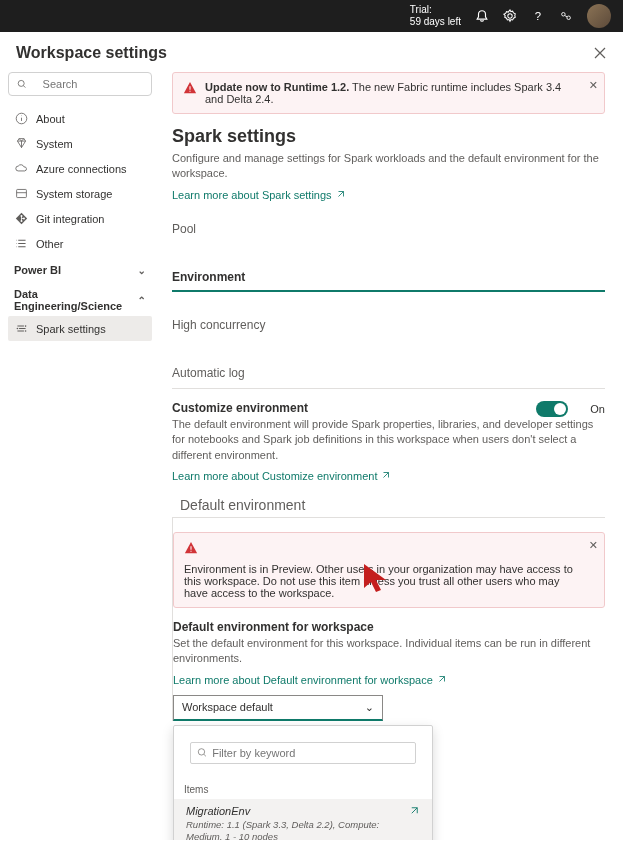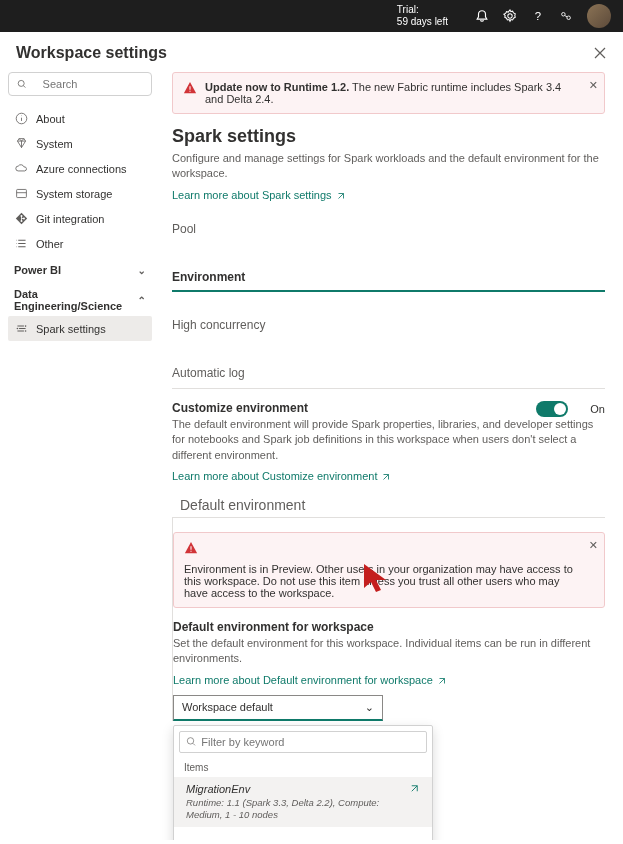--- a/index.html
+++ b/index.html
@@ -1,20 +1,20 @@
 <!DOCTYPE html>
 <html><head>
   <meta charset="utf-8">
   <style>
     * { box-sizing: border-box; margin: 0; padding: 0; }
     body { font-family: "Segoe UI", -apple-system, sans-serif; font-size: 12px; color: #323130; background: #fff; width: 623px; height: 844px; overflow: hidden; position: relative; }
     
     
     .topbar { background: #1e1e1e; height: 32px; display: flex; align-items: center; justify-content: flex-end; padding: 0 12px; gap: 14px; color: #fff; }
-    .trial-info { font-size: 10px; line-height: 1.2; text-align: left; margin-right: 13px; }
+    .trial-info { font-size: 10px; line-height: 1.2; text-align: left; margin-right: 0; }
     .topbar-icon { color: #fff; cursor: pointer; display: flex; align-items: center; }
     .avatar { width: 24px; height: 24px; border-radius: 50%; background: linear-gradient(135deg, #8b7355, #5c4a3a); }
     
     
     .header-row { display: flex; align-items: center; justify-content: space-between; padding: 12px 16px 10px; }
     .page-title { font-size: 16px; font-weight: 600; }
     .close-btn { cursor: pointer; font-size: 14px; color: #605e5c; }
     
     
     .layout { display: flex; height: calc(844px - 32px - 44px); }
@@ -32,21 +32,21 @@
     
     .main { flex: 1; padding: 0 18px 0 12px; overflow-y: auto; }
     
     .alert { background: #fdf3f4; border: 1px solid #f1c9cb; border-radius: 3px; padding: 8px 24px 8px 10px; display: flex; gap: 8px; font-size: 11px; position: relative; margin-bottom: 12px; }
     .alert-icon { color: #d13438; flex-shrink: 0; }
     .alert-close { position: absolute; right: 6px; top: 6px; cursor: pointer; color: #605e5c; font-size: 11px; }
     .alert strong { font-weight: 600; }
     
     .section-title { font-size: 18px; font-weight: 600; margin-bottom: 4px; }
     .section-desc { font-size: 11px; color: #605e5c; margin-bottom: 6px; line-height: 1.4; }
-    .link { color: #0f7a6a; font-size: 11px; text-decoration: none; cursor: pointer; display: inline-flex; align-items: flex-end; gap: 4px; }
+    .link { color: #0f7a6a; font-size: 11px; text-decoration: none; cursor: pointer; display: inline-flex; align-items: flex-start; gap: 4px; }
     .link-ext { width: 10px; height: 10px; }
     
     .tabs { display: flex; gap: 20px; border-bottom: 1px solid #e1dfdd; margin: 14px 0 12px; flex-direction: column; }
     .tab { padding: 6px 0; font-size: 12px; cursor: pointer; color: #605e5c; border-bottom: 2px solid transparent; }
     .tab.active { color: #323130; font-weight: 600; border-bottom-color: #0f7a6a; }
     
     .subsection { margin-bottom: 14px; }
     .subsection-head { display: flex; align-items: center; justify-content: space-between; }
     .subsection-title { font-size: 12px; font-weight: 600; margin-bottom: 2px; }
     
@@ -59,21 +59,21 @@
     .inner-block { border-left: 1px solid #e1dfdd; border-top: 1px solid #e1dfdd; padding: 8px 0 0 0; margin-top: 4px; }
     
     .preview-alert { margin: 6px 0 12px; flex-direction: column; }
     
     .env-title { font-size: 12px; font-weight: 600; margin-bottom: 2px; }
     
     .dropdown-wrap { position: relative; margin-top: 8px; }
     .select-box { width: 210px; border: 1px solid #8a8886; border-bottom: 2px solid #0f7a6a; padding: 5px 8px; display: flex; align-items: center; justify-content: space-between; cursor: pointer; font-size: 11px; background: #fff; }
     
     .dropdown { position: absolute; top: 30px; left: 0; width: 260px; background: #fff; border: 1px solid #d1d1d1; border-radius: 2px; box-shadow: 0 4px 12px rgba(0,0,0,0.15); z-index: 10; }
-    .dd-search { border: 1px solid #d1d1d1; margin: 5px; padding: 4px 6px; display: flex; align-items: flex-start; gap: 5px; border-radius: 2px; }
+    .dd-search { border: 1px solid #d1d1d1; margin: 16px; padding: 4px 6px; display: flex; align-items: flex-start; gap: 5px; border-radius: 2px; }
     .dd-search input { border: none; outline: none; width: 100%; font-size: 11px; }
     .dd-group { padding: 4px 10px; font-size: 10px; color: #605e5c; }
     .dd-item { padding: 6px 12px; display: flex; align-items: flex-start; justify-content: space-between; cursor: pointer; background: #f3f2f1; font-style: italic; }
     .dd-item-main { flex: 1; }
     .dd-item-name { font-size: 11px; color: #323130; margin-bottom: 2px; }
     .dd-item-sub { font-size: 9.5px; color: #605e5c; line-height: 1.3; }
     .dd-ext { color: #0f7a6a; flex-shrink: 0; margin-left: 6px; }
     .dd-space { height: 170px; }
     .dd-new { border-top: 1px solid #e1dfdd; padding: 10px; text-align: center; font-size: 11px; cursor: pointer; }
     

